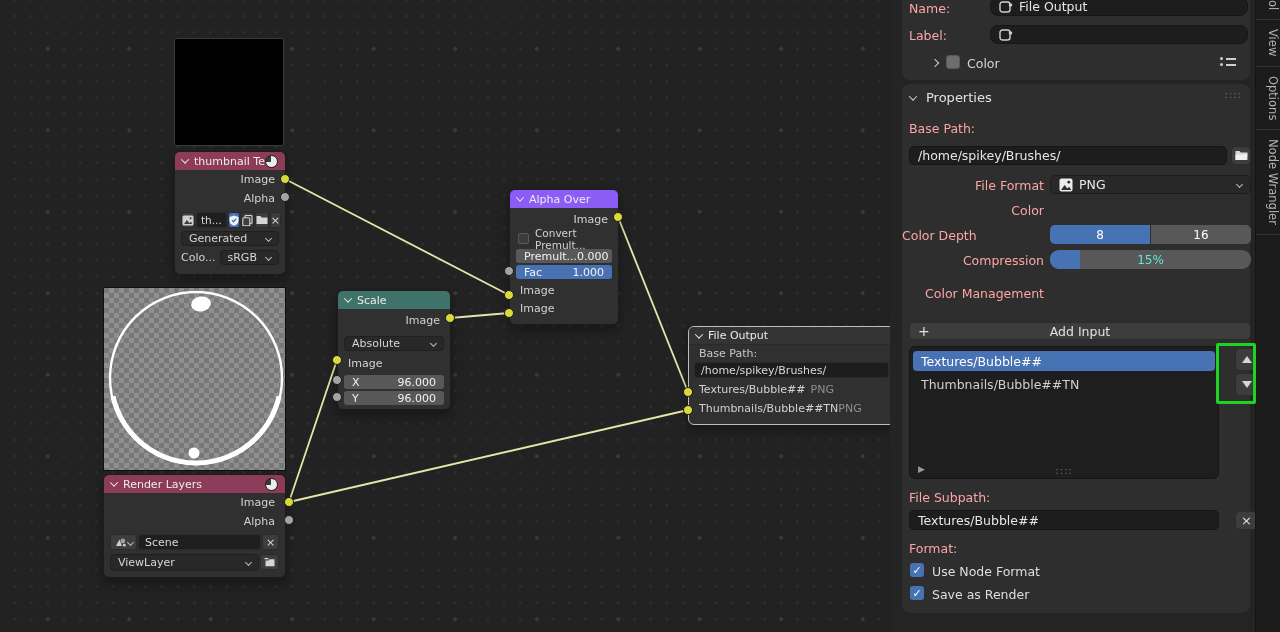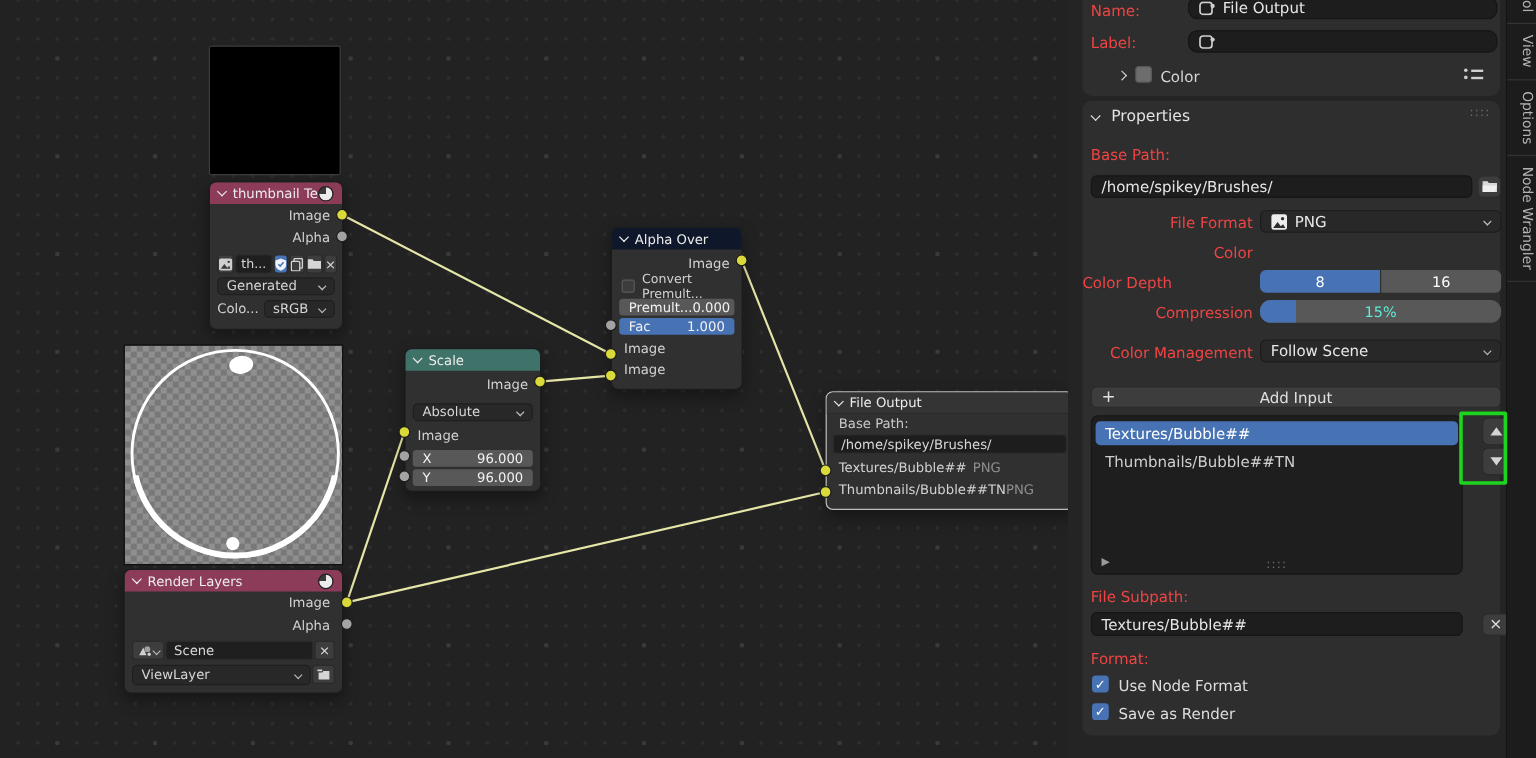--- a/index.html
+++ b/index.html
@@ -38,21 +38,21 @@
   .nval.blue { background:#4772b3; }
   .nval .v { margin-left:auto; }
   .ncheckrow { display:flex; align-items:center; gap:6px; height:17px; padding:0 8px; }
   .ncb { width:11px; height:11px; background:#3c3c3c; border:1px solid #5a5a5a; border-radius:2px; flex:none; }
   .minibtn { height:16px; background:#3d3d3d; border:1px solid #2a2a2a; border-radius:3px;
              display:flex; align-items:center; justify-content:center; color:#d8d8d8; }
   .preview { position:absolute; z-index:2; }
   
   #sidebar { position:absolute; left:890px; top:0; width:366px; height:632px; background:#242424; z-index:5; }
   .pbox { position:absolute; left:12px; width:348px; background:#2e2e2e; border-radius:8px; }
-  .plabel { color:#ef4444; font-size:12.5px; }
+  .plabel { color:#fca5a5; font-size:12.5px; }
   .pfield { position:absolute; background:#1d1d1d; border:1px solid #161616; border-radius:8px;
             display:flex; align-items:center; gap:6px; padding:0 8px; color:#e6e6e6; font-size:12.5px; }
   .pdrop  { position:absolute; background:#282828; border:1px solid #1d1d1d; border-radius:5px;
             display:flex; align-items:center; gap:6px; padding:0 8px; color:#e8e8e8; font-size:12.5px; }
   .seg { position:absolute; display:flex; gap:1px; }
   .seg > div { flex:1; background:#585858; color:#fff; font-size:12px; display:flex;
                align-items:center; justify-content:center; }
   .seg > div.sel { background:#4772b3; }
   .seg > div:first-child { border-radius:5px 0 0 5px; }
   .seg > div:last-child  { border-radius:0 5px 5px 0; }
@@ -168,21 +168,21 @@
       <span>X</span>
       <span class="v">96.000</span>
     </div>
     <div class="nval">
       <span>Y</span>
       <span class="v">96.000</span>
     </div>
   </div>
 
   <div class="node" style="left:509px;top:189px;width:110px;height:136px;">
-    <div class="nhead" style="background:#0f172a;">
+    <div class="nhead" style="background:#8b5cf6;">
       <span class="chev"></span>
       <span>Alpha Over</span>
     </div>
     <div class="srow right" style="height:22px;">
         <span>Image</span>
       </div>
     <div class="ncheckrow">
       <span class="ncb"></span>
       <span style="font-size:10.5px;">Convert Premult...</span>
     </div>
@@ -353,24 +353,20 @@
         <div>16</div>
       </div>
 
       <span class="plabel" style="position:absolute;left:0;top:169px;width:142px;text-align:right;">Compression</span>
       <div class="slider" style="left:148px;top:166px;width:201px;height:19px;">
         <span class="fill" style="width:15%;"></span>
         <span>15%</span>
       </div>
 
       <span class="plabel" style="position:absolute;left:0;top:202px;width:142px;text-align:right;">Color Management</span>
-      <div class="pdrop" style="left:148px;top:199px;width:201px;height:19px;">
-        <span>Follow Scene</span>
-        <span class="ddchev"></span>
-      </div>
 
       <div class="pbtn" style="left:7px;top:238px;width:342px;height:18px;">
         <span style="position:absolute;left:8px;top:0;font-size:14px;">+</span>
         <span>Add Input</span>
       </div>
 
       <div style="position:absolute;left:7px;top:262px;width:310px;height:133px;background:#1e1e1e;border:1px solid #161616;border-radius:6px;">
         <div style="position:absolute;left:3px;top:4px;right:3px;height:20px;background:#4772b3;border-radius:4px;display:flex;align-items:center;padding:0 8px;color:#fff;font-size:12.5px;">Textures/Bubble##</div>
         <div style="position:absolute;left:3px;top:27px;right:3px;height:20px;display:flex;align-items:center;padding:0 8px;color:#cfcfcf;font-size:12.5px;">Thumbnails/Bubble##TN</div>
         <span style="position:absolute;left:8px;bottom:4px;color:#9a9a9a;font-size:9px;">▶</span>

